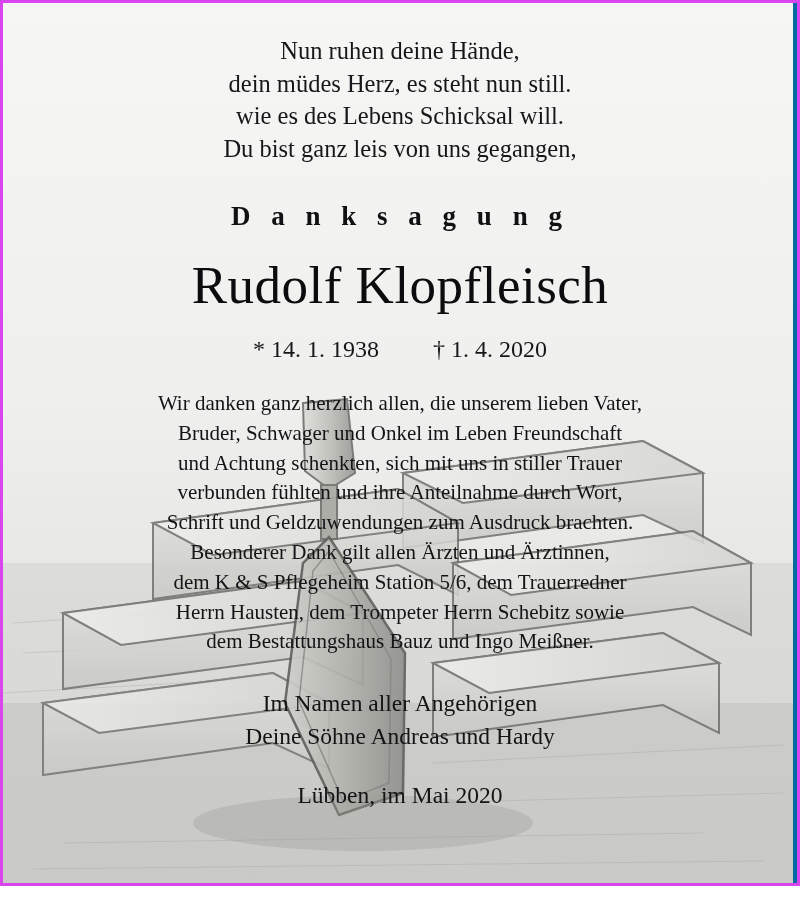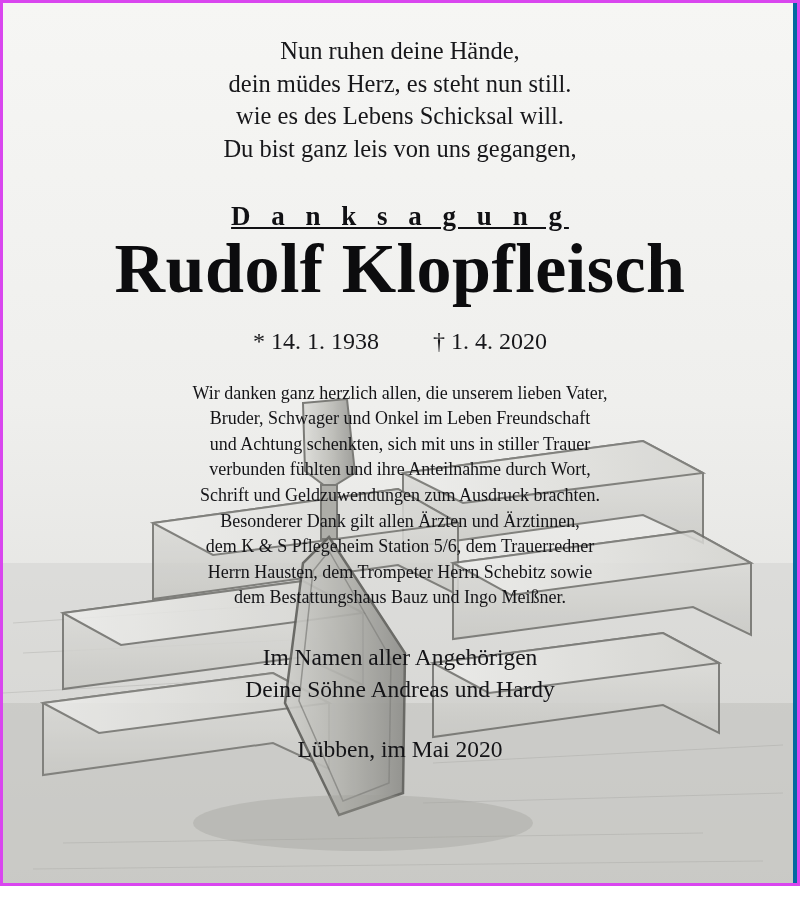--- a/index.html
+++ b/index.html
@@ -43,41 +43,41 @@
     line-height: 1.33;
     color: #17171a;
   }
   .poem div { white-space: nowrap; }
   .danksagung {
     margin-top: 36px;
     font-size: 27px;
     font-weight: bold;
     letter-spacing: 7px;
     color: #111114;
-    text-decoration: underline;
   }
   .name {
-    font-size: 70px;
-    font-weight: bold;
+    margin-top: 26px;
+    font-size: 53px;
+    font-weight: normal;
     letter-spacing: 0.5px;
     color: #0c0c0e;
     line-height: 1.05;
   }
   .dates {
     margin-top: 22px;
     font-size: 24px;
     color: #17171a;
   }
   .dates .sep {
     display: inline-block;
     width: 42px;
   }
   .body-text {
     margin-top: 26px;
-    font-size: 18px;
+    font-size: 21px;
     line-height: 1.42;
     color: #141417;
   }
   .body-text div { white-space: nowrap; }
   .closing {
     margin-top: 30px;
     font-size: 23.5px;
     line-height: 1.38;
     color: #141417;
   }

